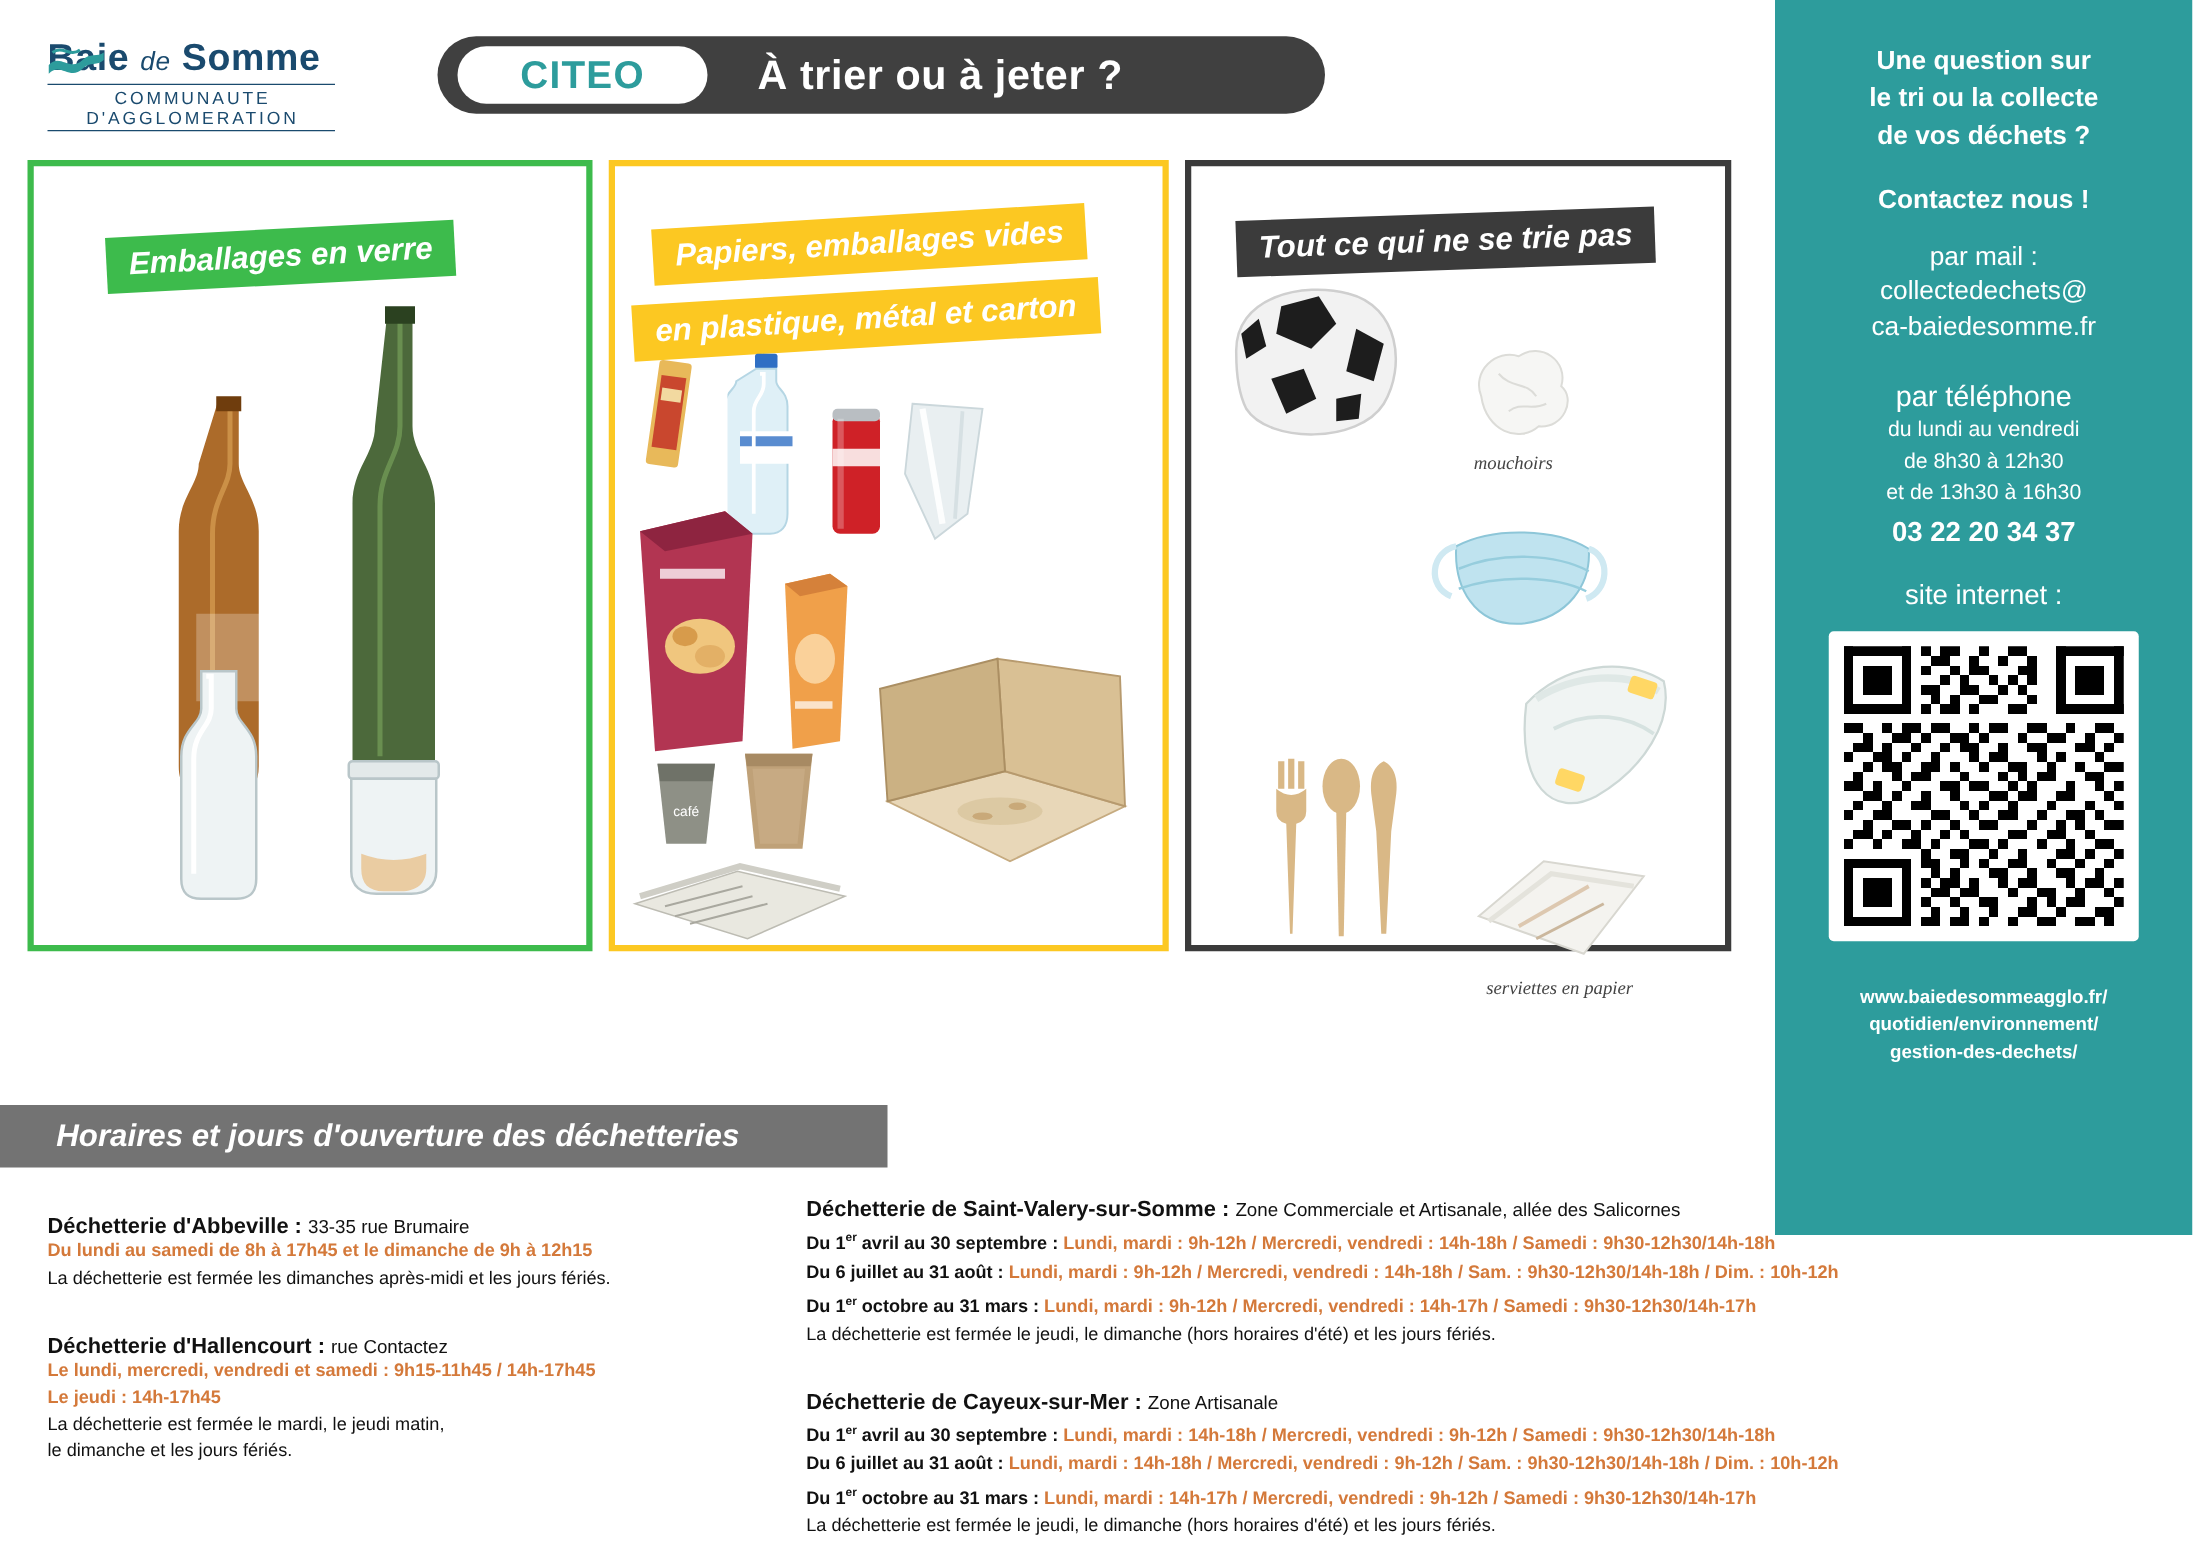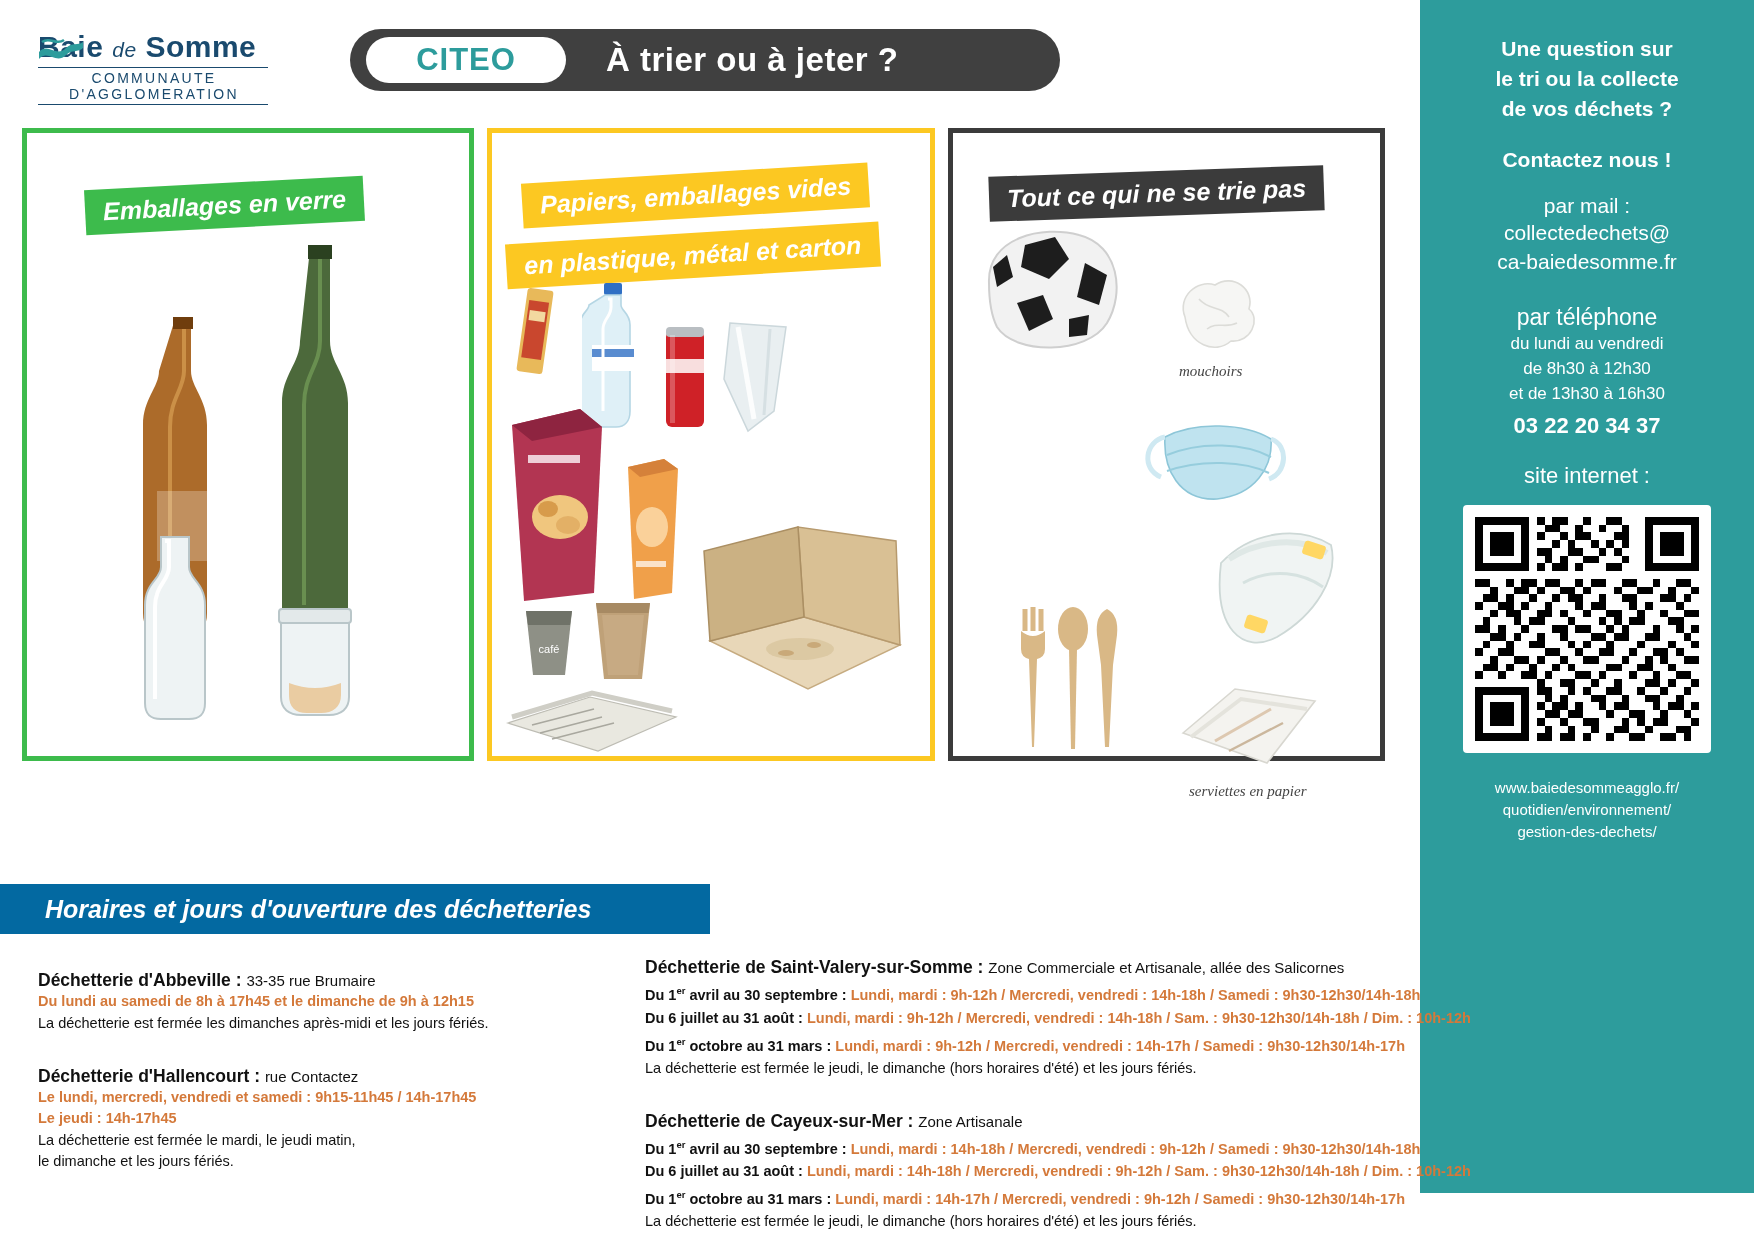--- a/index.html
+++ b/index.html
@@ -36,38 +36,38 @@
     display: flex; align-items: center; justify-content: center;
   }
   .citeo-text { font-size: 31px; font-weight: bold; color: #2d9c9c; letter-spacing: 1px; }
   .headband-title {
     color: #ffffff; font-size: 33px; font-weight: bold;
     margin-left: 40px; letter-spacing: .5px;
   }
 
   
   .right-panel {
-    position: absolute; right: 0; top: 0; width: 334px; height: 1193px;
+    position: absolute; right: 0; top: 0; width: 334px; height: 988px;
     background: #2d9c9c; color: #ffffff; text-align: center;
     padding: 34px 20px 0 20px;
   }
   .rp-q { font-size: 21px; font-weight: bold; line-height: 30px; }
   .rp-contact { font-size: 21px; font-weight: bold; margin-top: 24px; }
   .rp-mail-label { font-size: 21px; margin-top: 22px; }
   .rp-mail { font-size: 21px; line-height: 29px; }
   .rp-tel-label { font-size: 23px; margin-top: 28px; }
   .rp-tel-detail { font-size: 17px; line-height: 25px; }
   .rp-tel-num { font-size: 22px; font-weight: bold; margin-top: 7px; }
   .rp-site { font-size: 22px; margin-top: 24px; }
   .qr-box {
     width: 248px; height: 248px; background: #ffffff; margin: 16px auto 0 auto;
     border-radius: 4px; padding: 12px;
   }
   .qr-box svg { width: 100%; height: 100%; display: block; }
-  .rp-url { font-size: 15px; line-height: 22px; margin-top: 24px; }
+  .rp-url { font-size: 15px; line-height: 22px; margin-top: 34px; font-weight: bold; }
 
   
   .cat-box { position: absolute; background: #ffffff; }
   .cat-green { left: 22px; top: 128px; width: 452px; height: 633px; border: 5px solid #3dbb4c; }
   .cat-yellow { left: 487px; top: 128px; width: 448px; height: 633px; border: 5px solid #fcc822; }
   .cat-dark { left: 948px; top: 128px; width: 437px; height: 633px; border: 5px solid #3b3b3b; }
 
   .ribbon {
     position: absolute; color: #ffffff; font-style: italic; font-weight: bold;
     padding: 8px 18px; font-size: 25px; white-space: nowrap;
@@ -82,21 +82,21 @@
     font-family: "Liberation Serif", serif;
     margin-left: 14px;
   }
 
   
   .obj { position: absolute; }
 
   
   .orange-banner {
     position: absolute; left: 0; top: 884px; width: 710px; height: 50px;
-    background: #0369a1; display: flex; align-items: center; padding-left: 45px;
+    background: #737373; display: flex; align-items: center; padding-left: 45px;
   }
   .orange-banner span {
     color: #ffffff; font-style: italic; font-weight: bold; font-size: 25px;
   }
 
   
   .col-left { position: absolute; left: 38px; top: 968px; width: 590px; }
   .col-right { position: absolute; left: 645px; top: 955px; width: 1060px; }
 
   .dech-title { font-size: 17.5px; font-weight: bold; color: #111; margin-top: 2px; }

